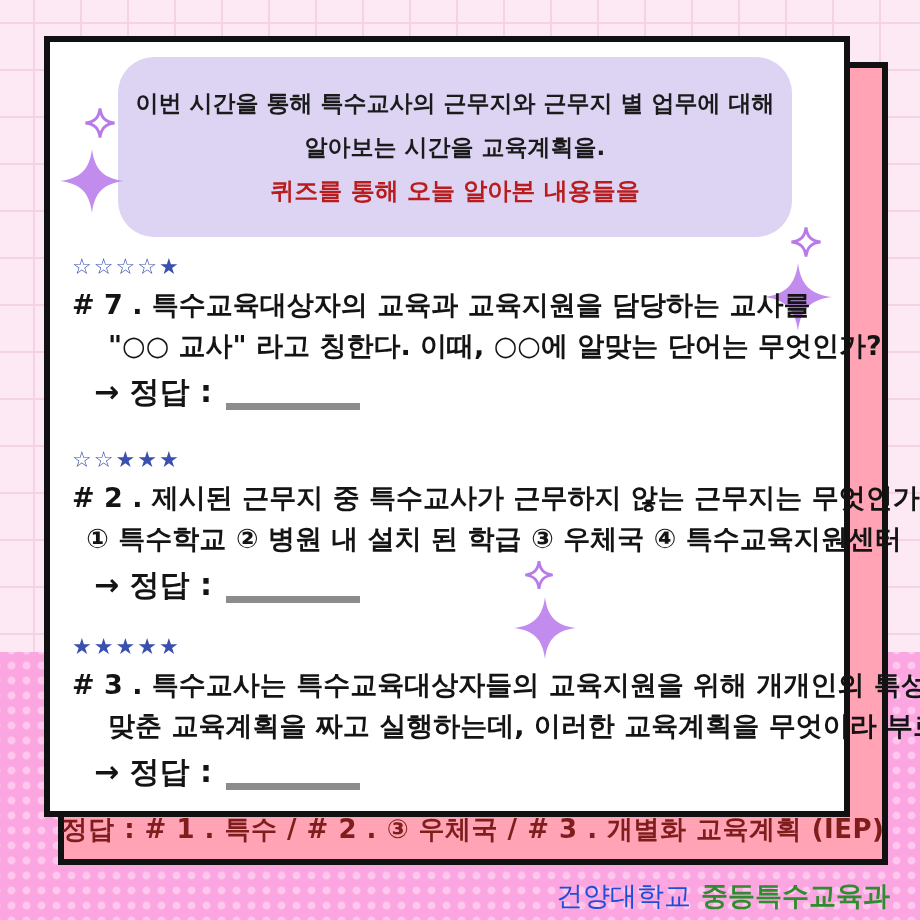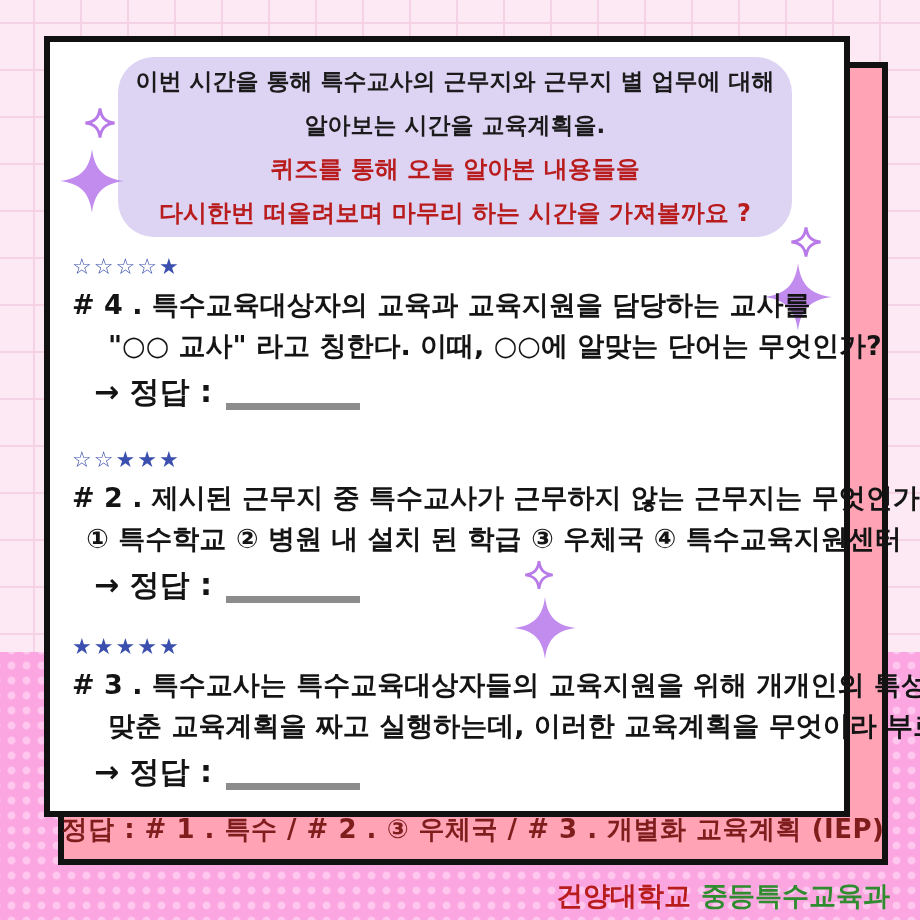--- a/index.html
+++ b/index.html
@@ -72,40 +72,39 @@
   .sp-mid   { left:458px; top:514px; width:72px; height:112px; }
   .sp-left  .s-small { left:22px; top:0; width:36px; height:40px; }
   .sp-left  .s-big   { left:0;  top:42px; width:64px; height:72px; }
   .sp-right .s-small { left:26px; top:0; width:36px; height:40px; }
   .sp-right .s-big   { left:2px;  top:38px; width:68px; height:74px; }
   .sp-mid   .s-small { left:14px; top:0; width:34px; height:38px; }
   .sp-mid   .s-big   { left:6px;  top:36px; width:62px; height:72px; }
 
   
   .footer { position:absolute; top:878px; right:30px; font-size:27px; white-space:nowrap; }
-  .footer .uni  { color:#b91c1c; font-weight:700; margin-right:10px; }
+  .footer .uni  { color:#1d4ed8; font-weight:400; margin-right:10px; }
   .footer .dept { color:#2f8c2f; font-weight:800; }
 </style>
 </head>
 <body>
 
 <div class="bg-grid"></div>
 <div class="bg-dots"></div>
 
 <div class="panel">
   <div class="answer-bar">정답 : # 1 . 특수   /   # 2 . ③ 우체국   /   # 3 . 개별화 교육계획 (IEP)</div>
 </div>
 
 <div class="card">
 
   <div class="bubble">
     <div class="b-black">이번 시간을 통해 특수교사의 근무지와 근무지 별 업무에 대해</div>
     <div class="b-black">알아보는 시간을 교육계획을.</div>
     <div class="b-magenta">퀴즈를 통해 오늘 알아본 내용들을</div>
-    <div class="b-magenta">다시한번 떠올려보며 마무리 하는 시간을 가져볼까요 ?</div>
   </div>
 
   <div class="sp sp-left">
     <svg class="s-small" viewBox="-12 -12 124 124">
       <path d="M50 0 C54 32 68 46 100 50 C68 54 54 68 50 100 C46 68 32 54 0 50 C32 46 46 32 50 0 Z" fill="none" stroke="#b87ae8" stroke-width="10"></path>
     </svg>
     <svg class="s-big" viewBox="0 0 100 100">
       <path d="M50 0 C54 32 68 46 100 50 C68 54 54 68 50 100 C46 68 32 54 0 50 C32 46 46 32 50 0 Z" fill="#c18cee"></path>
     </svg>
   </div>
@@ -123,21 +122,21 @@
     <svg class="s-small" viewBox="-12 -12 124 124">
       <path d="M50 0 C54 32 68 46 100 50 C68 54 54 68 50 100 C46 68 32 54 0 50 C32 46 46 32 50 0 Z" fill="none" stroke="#b87ae8" stroke-width="10"></path>
     </svg>
     <svg class="s-big" viewBox="0 0 100 100">
       <path d="M50 0 C54 32 68 46 100 50 C68 54 54 68 50 100 C46 68 32 54 0 50 C32 46 46 32 50 0 Z" fill="#c18cee"></path>
     </svg>
   </div>
 
   <div class="q q1">
     <div class="stars">☆☆☆☆★</div>
-    <div class="q-line mt"># 4 . 특수교육대상자의 교육과 교육지원을 담당하는 교사를</div>
+    <div class="q-line mt"># 7 . 특수교육대상자의 교육과 교육지원을 담당하는 교사를</div>
     <div class="q-line indent">"○○ 교사" 라고 칭한다. 이때, ○○에 알맞는 단어는 무엇인가?</div>
     <div class="answer-row">
       <span>→ 정답 :</span>
       <span class="blank-line"></span>
     </div>
   </div>
 
   <div class="q q2">
     <div class="stars">☆☆★★★</div>
     <div class="q-line mt"># 2 . 제시된 근무지 중 특수교사가 근무하지 않는 근무지는 무엇인가?</div>

